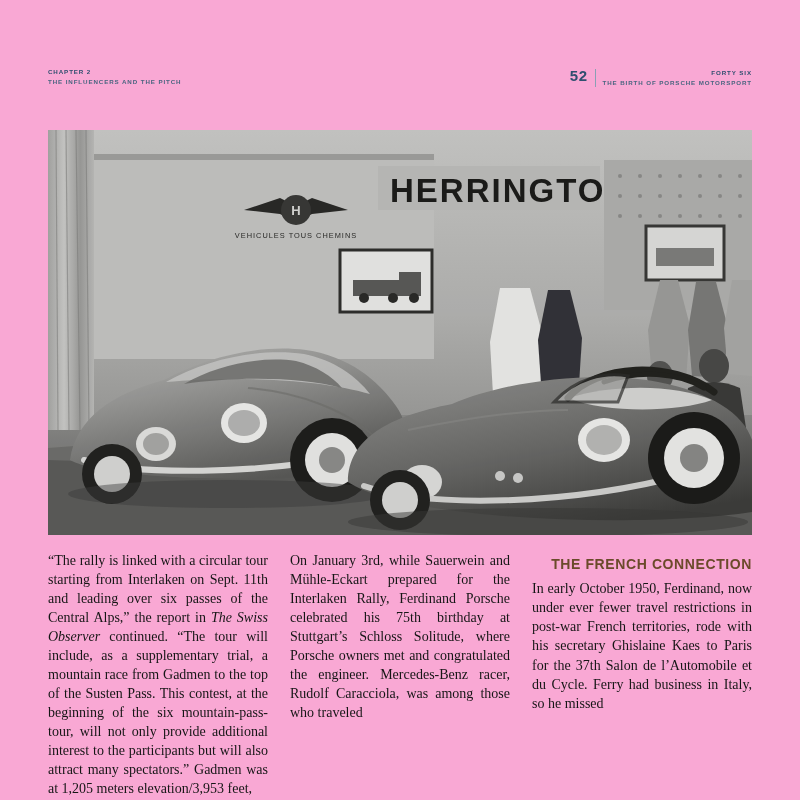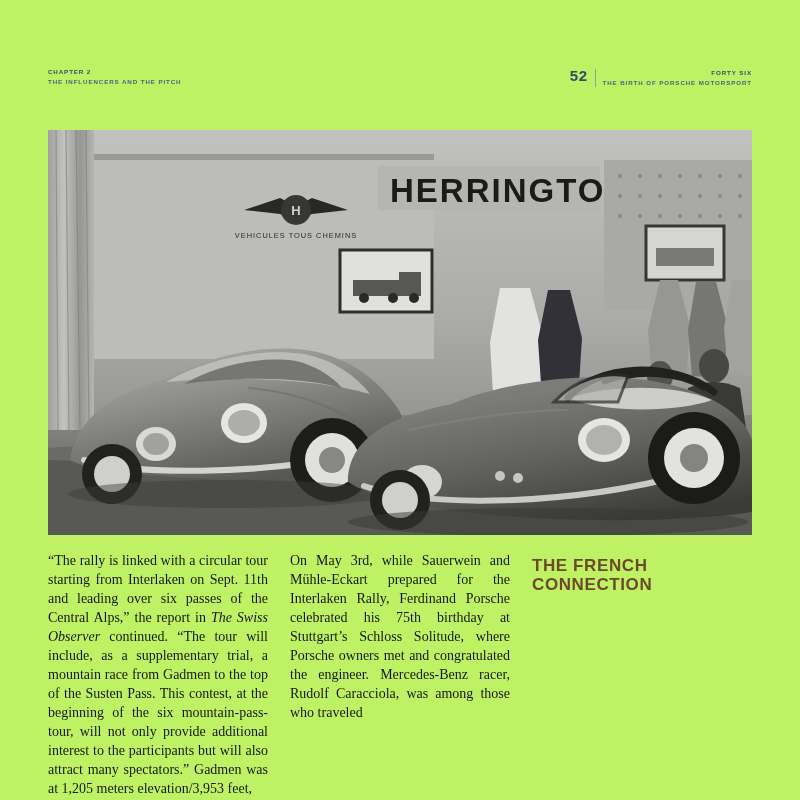--- a/index.html
+++ b/index.html
@@ -11,21 +11,21 @@
     width: 800px;
     height: 800px;
     font-family: "Liberation Serif", serif;
     color: #1a1a1a;
     overflow: hidden;
   }
   .page {
     position: relative;
     width: 800px;
     height: 800px;
-    background: #bef264;
+    background: #f9a8d4;
     box-sizing: border-box;
   }
 
   
   .runhead {
     position: absolute;
     top: 68px;
     left: 48px;
     right: 48px;
     height: 26px;
@@ -108,27 +108,28 @@
     font-size: 14px;
     line-height: 1.36;
     text-align: justify;
     text-justify: inter-word;
     hyphens: auto;
     color: #161616;
   }
   .col p.last { margin-bottom: 0; }
   .subhead {
     font-family: "Liberation Sans", sans-serif;
-    font-size: 17px;
+    font-size: 14px;
     font-weight: 700;
     letter-spacing: 0.6px;
     color: #6b4a2a;
     text-transform: uppercase;
     margin: 6px 0 7px 0;
     line-height: 1.1;
+    text-align: right;
   }
   em { font-style: italic; }
 </style>
 </head>
 <body>
 
 <div class="page">
 
   <div class="runhead">
     <div class="runhead-left">
@@ -339,21 +340,22 @@
     </svg>
   </div>
 
   <div class="columns">
 
     <div class="col">
       <p class="last">“The rally is linked with a circular tour starting from Interlaken on Sept. 11th and leading over six passes of the Central Alps,” the report in <em>The Swiss Observer</em> continued. “The tour will include, as a supplementary trial, a mountain race from Gadmen to the top of the Susten Pass. This contest, at the beginning of the six mountain-pass-tour, will not only provide additional interest to the participants but will also attract many spectators.” Gadmen was at 1,205 meters elevation/3,953 feet,</p>
     </div>
 
     <div class="col">
-      <p class="last">On May 3rd, while Sauerwein and Mühle-Eckart prepared for the Interlaken Rally, Ferdinand Porsche celebrated his 75th birthday at Stuttgart’s Schloss Solitude, where Porsche owners met and congratulated the engineer. Mercedes-Benz racer, Rudolf Caracciola, was among those who traveled</p>
+      <p class="last">On January 3rd, while Sauerwein and Mühle-Eckart prepared for the Interlaken Rally, Ferdinand Porsche celebrated his 75th birthday at Stuttgart’s Schloss Solitude, where Porsche owners met and congratulated the engineer. Mercedes-Benz racer, Rudolf Caracciola, was among those who traveled</p>
     </div>
 
     <div class="col">
       <div class="subhead">THE FRENCH CONNECTION</div>
+      <p class="last">In early October 1950, Ferdinand, now under ever fewer travel restrictions in post-war French territories, rode with his secretary Ghislaine Kaes to Paris for the 37th Salon de l’Automobile et du Cycle. Ferry had business in Italy, so he missed</p>
     </div>
 
   </div>
 </div>
 
 </body></html>

